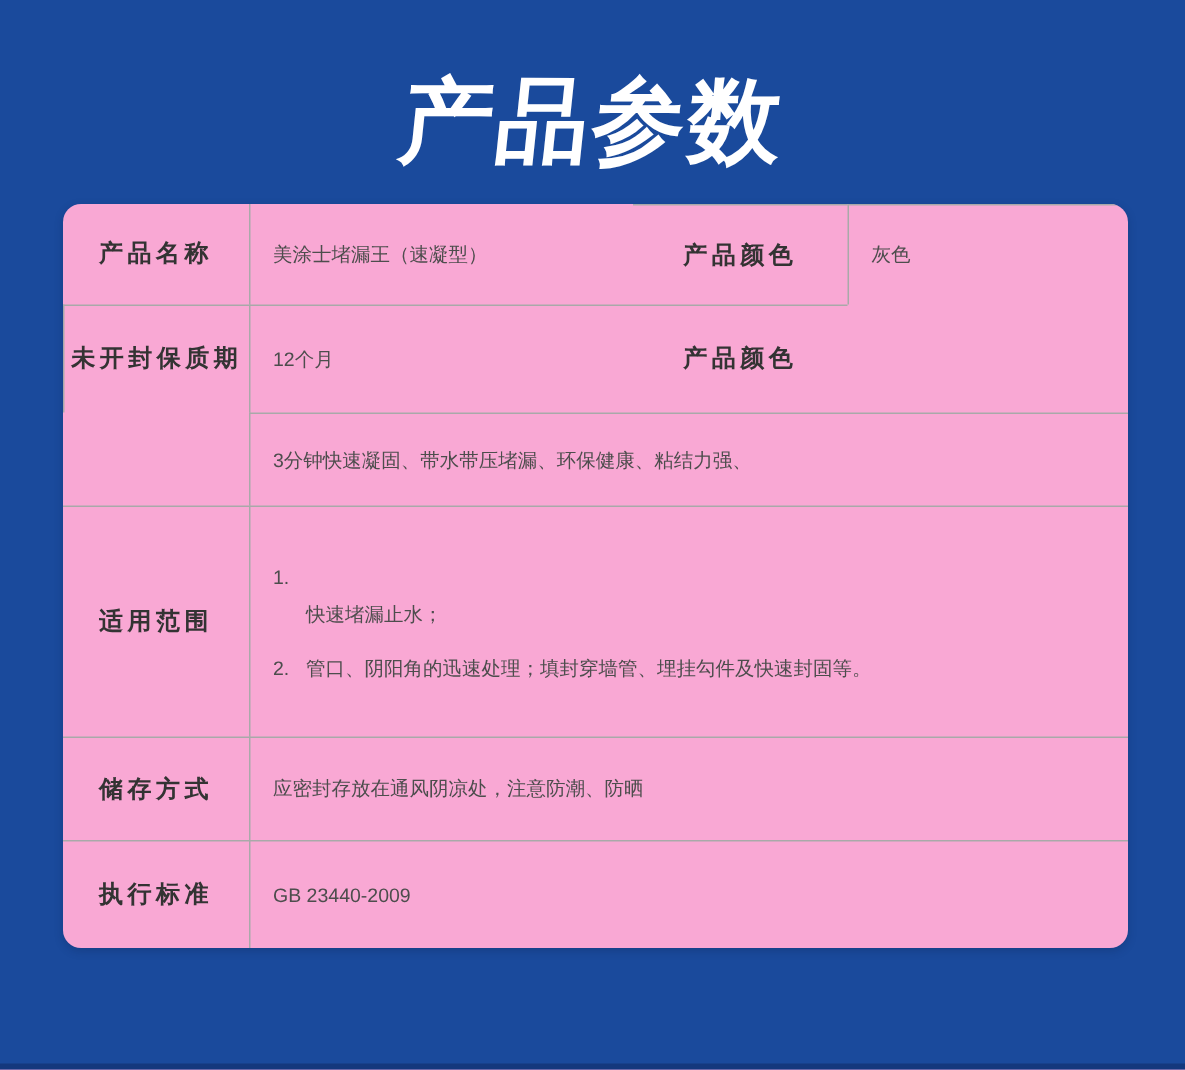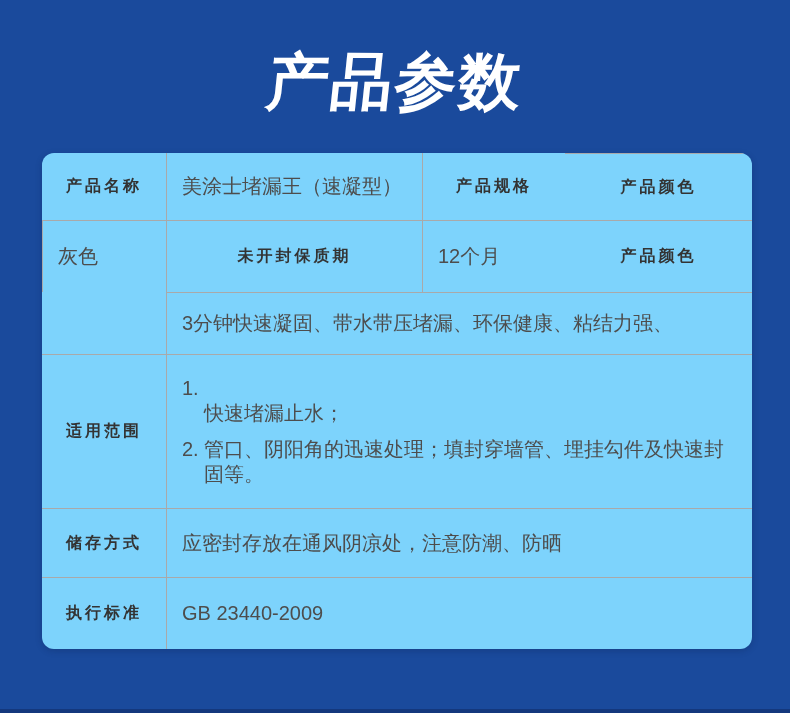--- a/index.html
+++ b/index.html
@@ -32,24 +32,24 @@
     letter-spacing: 2px;
     line-height: 72px;
   }
   .page-title .skew {
     display: inline-block;
     transform: skewX(-6deg);
   }
   .card {
     position: absolute;
     left: 42px;
-    top: 153px;
+    top: 136px;
     width: 710px;
     height: 496px;
-    background: #7dd3fc;
+    background: #f9a8d4;
     border-radius: 12px;
     overflow: hidden;
     box-shadow: 0 2px 6px rgba(10, 30, 70, 0.25);
   }
   .grid {
     display: grid;
     width: 100%;
     height: 100%;
     grid-template-columns: 124px 256px 143px 187px;
     grid-template-rows: 67px 72px 62px 154px 69px 72px;
@@ -66,21 +66,21 @@
   .label-cell {
     justify-content: center;
     font-weight: bold;
     font-size: 16px;
     color: #333333;
     letter-spacing: 3px;
     white-space: nowrap;
   }
   .value-cell {
     padding: 0 14px 0 15px;
-    font-size: 20px;
+    font-size: 13px;
     color: #4d4d4d;
   }
   .span3 { grid-column: 2 / 5; }
   .multiline {
     flex-direction: column;
     justify-content: center;
     align-items: flex-start;
   }
   .item {
     display: flex;
@@ -98,21 +98,20 @@
 
 <div class="page-title">
   <span class="skew">产品参数</span>
 </div>
 
 <div class="card">
   <div class="grid">
 
     <div class="cell label-cell">产品名称</div>
     <div class="cell value-cell bl">美涂士堵漏王（速凝型）</div>
-    <div class="cell label-cell bl">产品规格</div>
 
     <div class="cell label-cell bt">产品颜色</div>
     <div class="cell value-cell bt bl">灰色</div>
     <div class="cell label-cell bt bl">未开封保质期</div>
     <div class="cell value-cell bt bl">12个月</div>
 
     <div class="cell label-cell bt">产品颜色</div>
     <div class="cell value-cell bt bl span3">3分钟快速凝固、带水带压堵漏、环保健康、粘结力强、</div>
 
     <div class="cell label-cell bt">适用范围</div>

